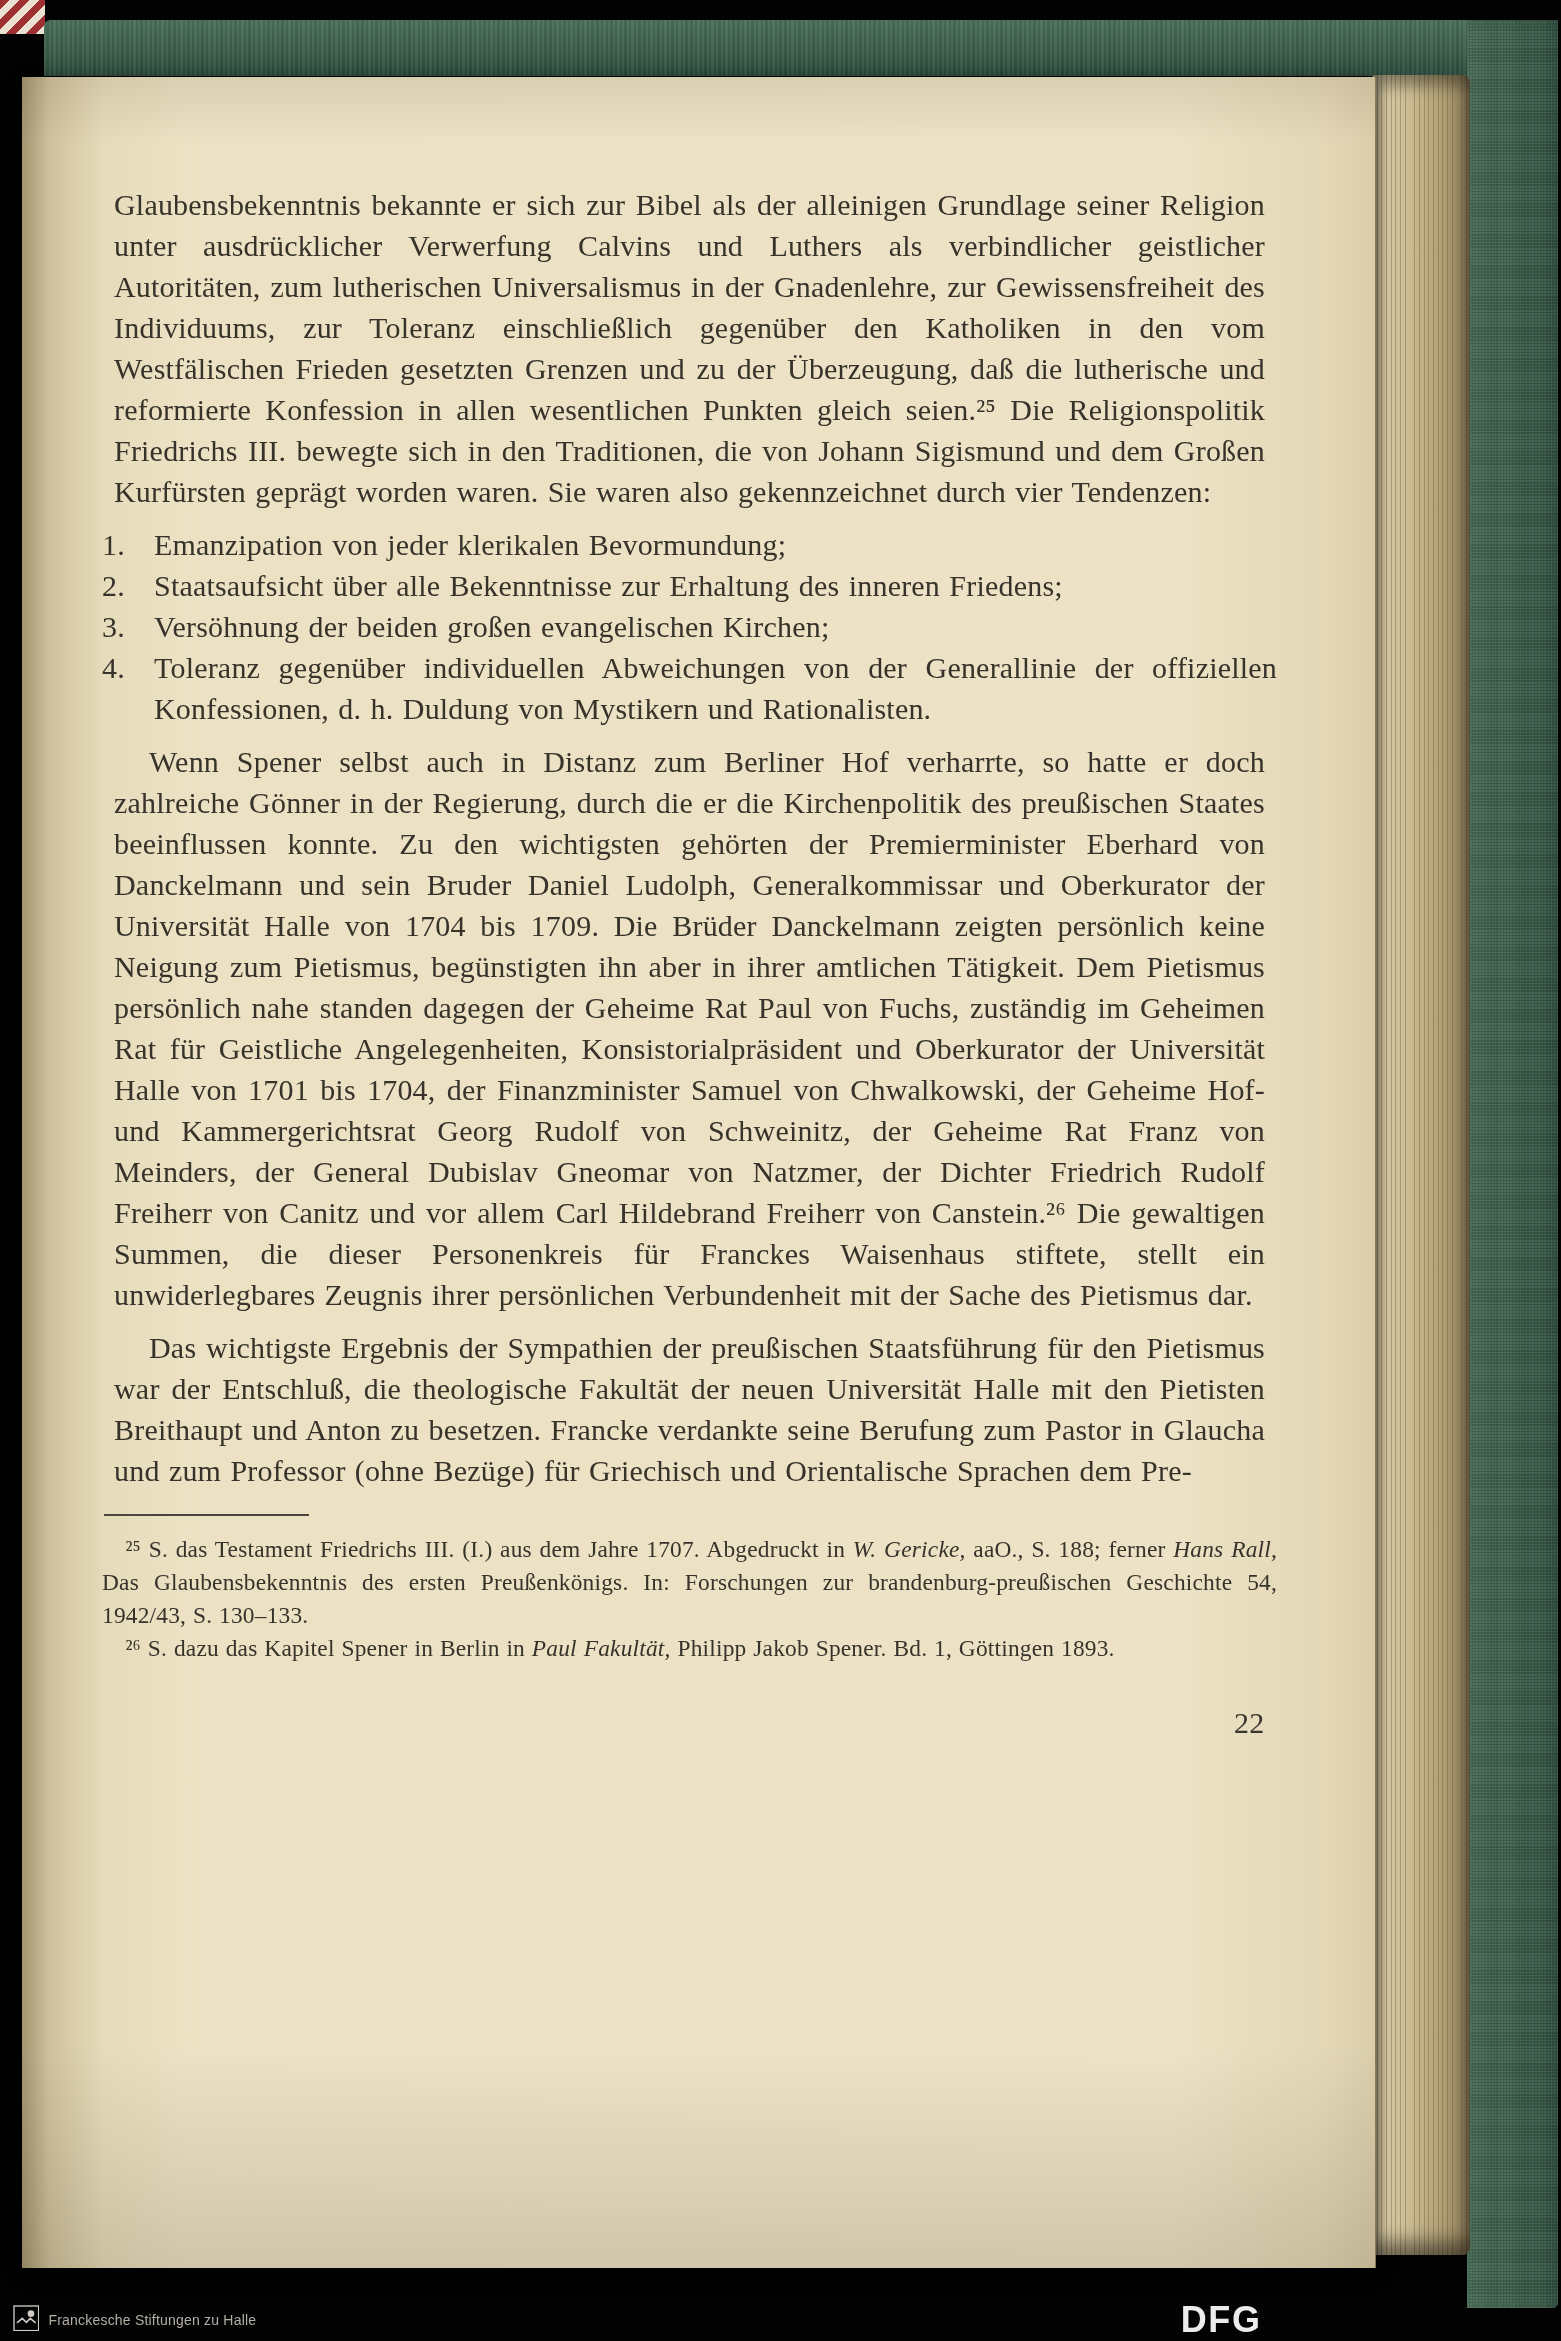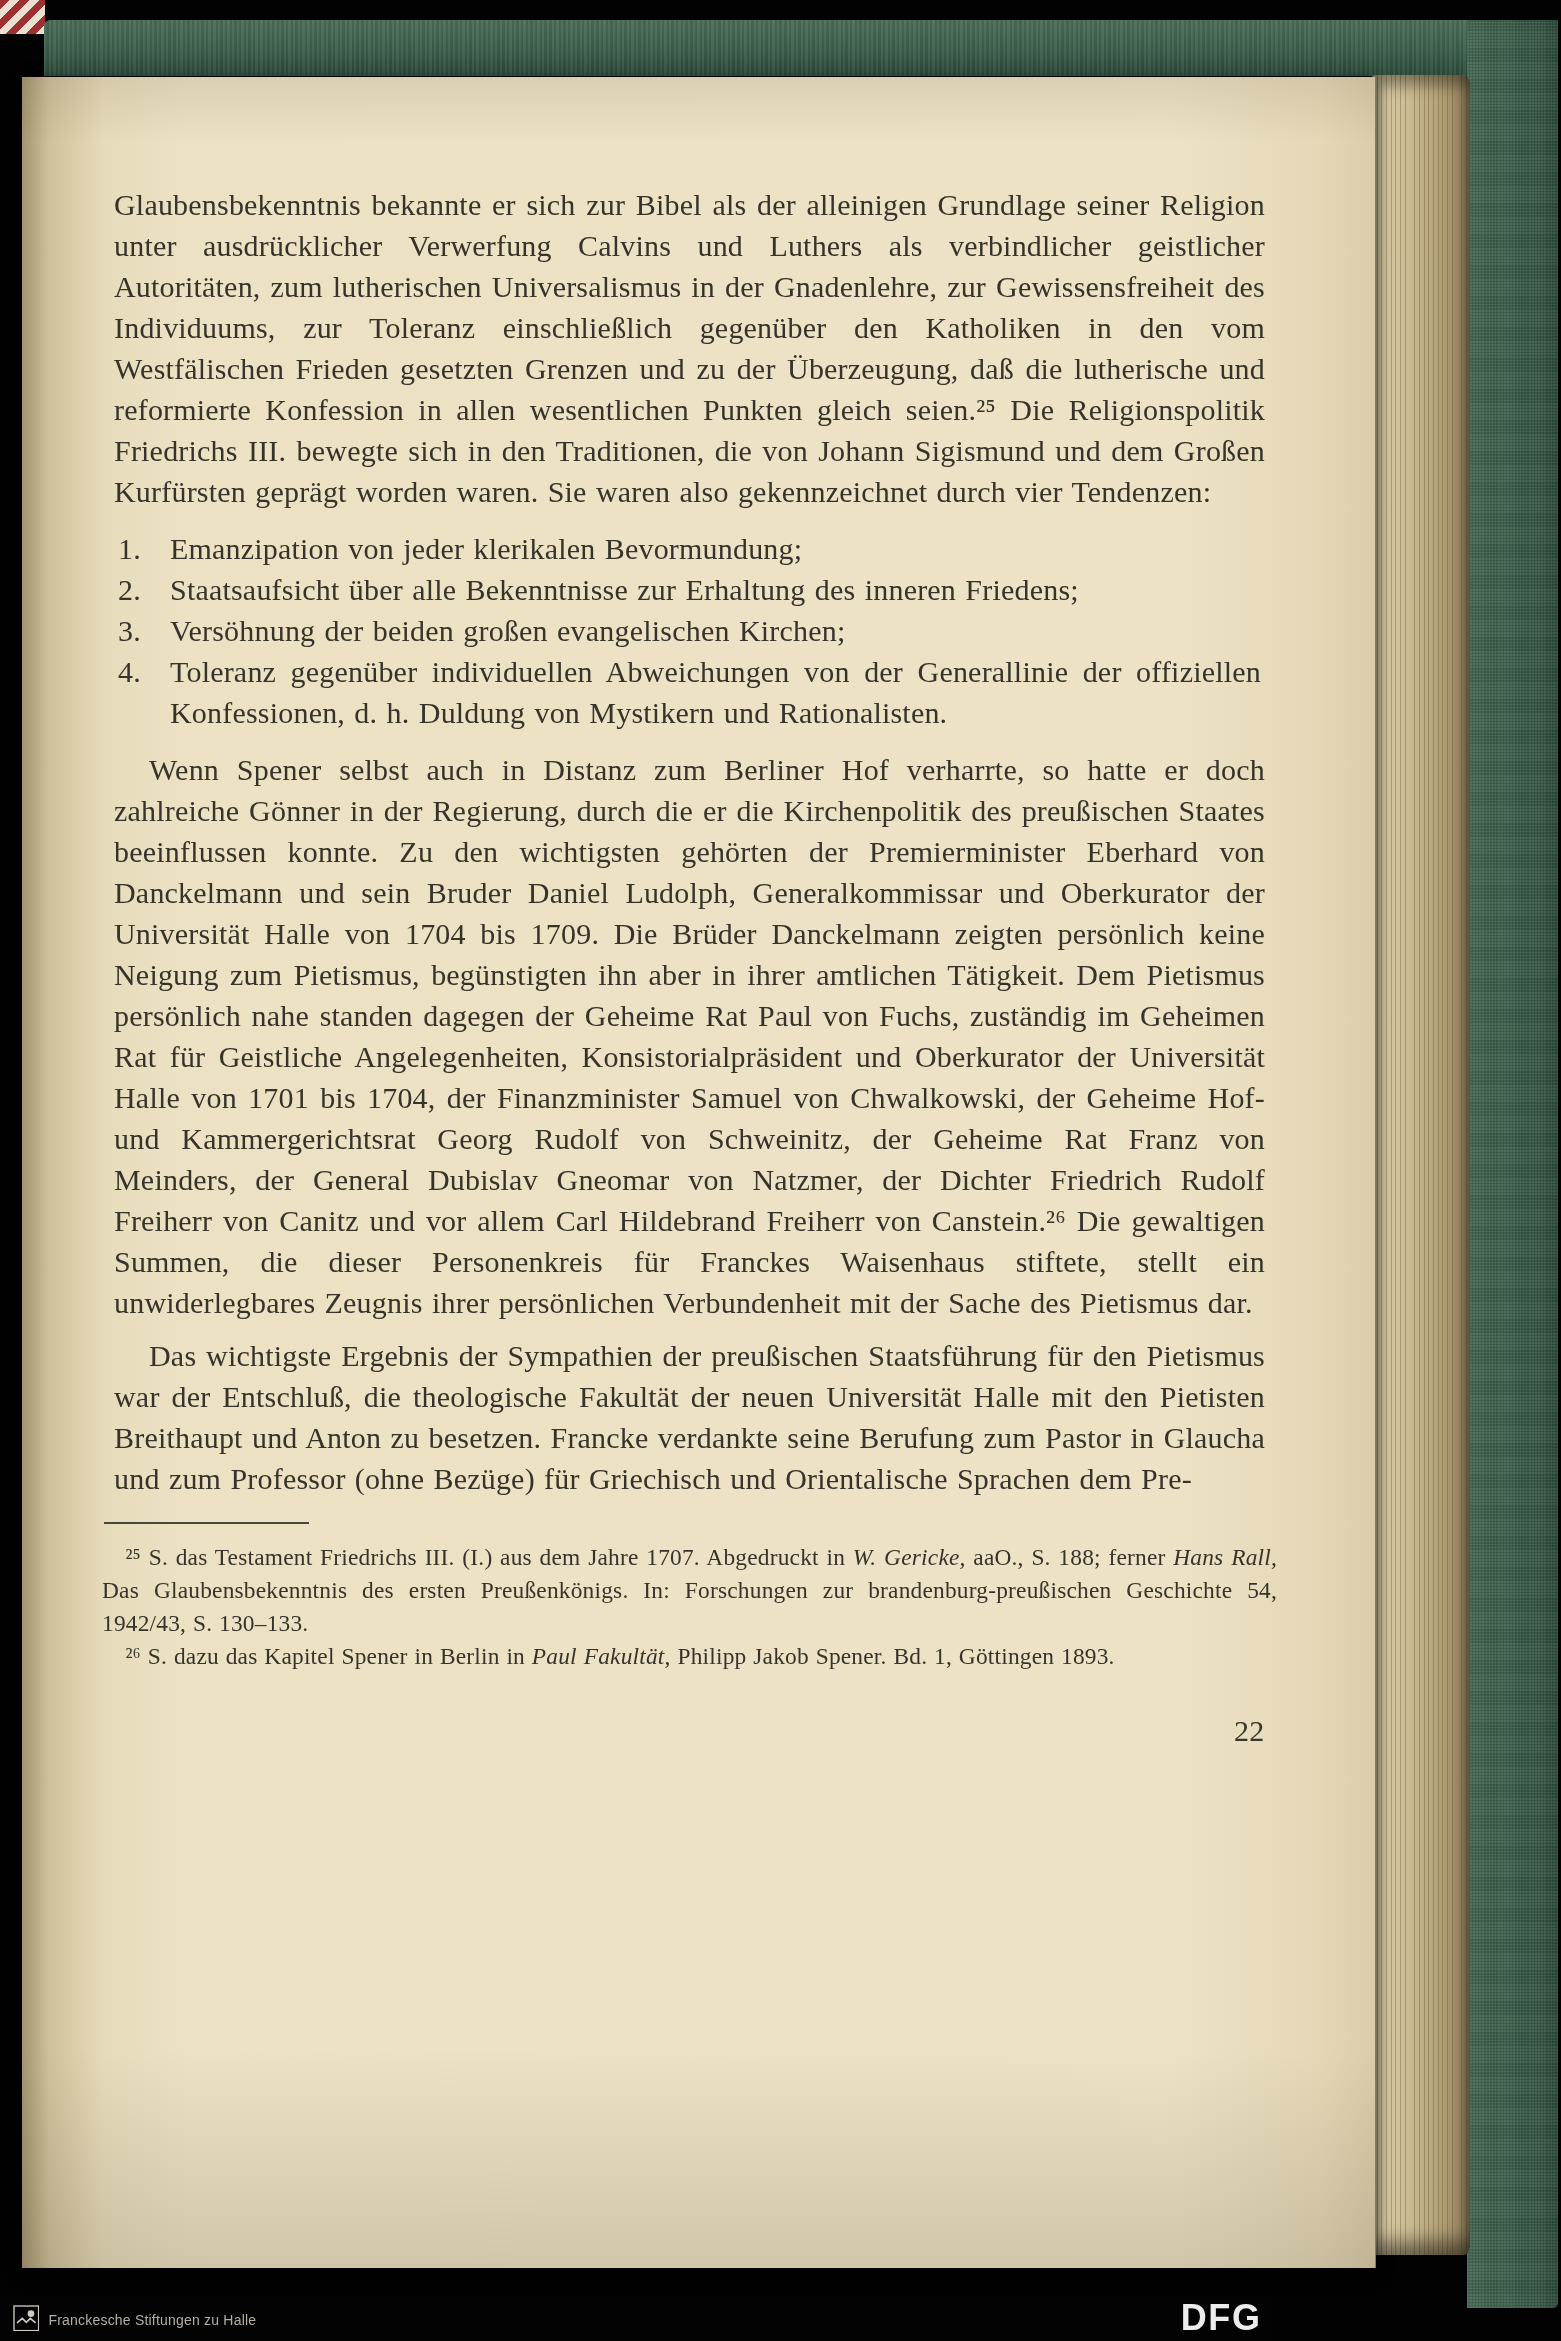--- a/index.html
+++ b/index.html
@@ -73,21 +73,21 @@
     color: #37332b;
     font-size: 30px;
     line-height: 41px;
     text-align: justify;
     letter-spacing: 0.2px;
     word-spacing: 1.6px;
   }
   .text-block p { margin: 12px; }
   p.indent { text-indent: 35px; }
 
-  .list { margin: 16px; }
+  .list { margin: 0; }
   .li {
     padding-left: 52px;
     text-align: justify;
   }
   .li .num {
     display: inline-block;
     width: 52px;
     margin-left: -52px;
   }
 
@@ -113,20 +113,21 @@
     color: #3a362d;
   }
 
   
   .footer-bar {
     position: absolute;
     left: 0; bottom: 0;
     width: 1274px; height: 45px;
     background: #030303;
     display: flex;
+    align-items: center;
     justify-content: space-between;
     padding: 0 12.5px;
     box-sizing: border-box;
     font-family: "Liberation Sans", sans-serif;
   }
   .archive-logo {
     display: flex;
     align-items: center;
     gap: 9.4px;
   }

